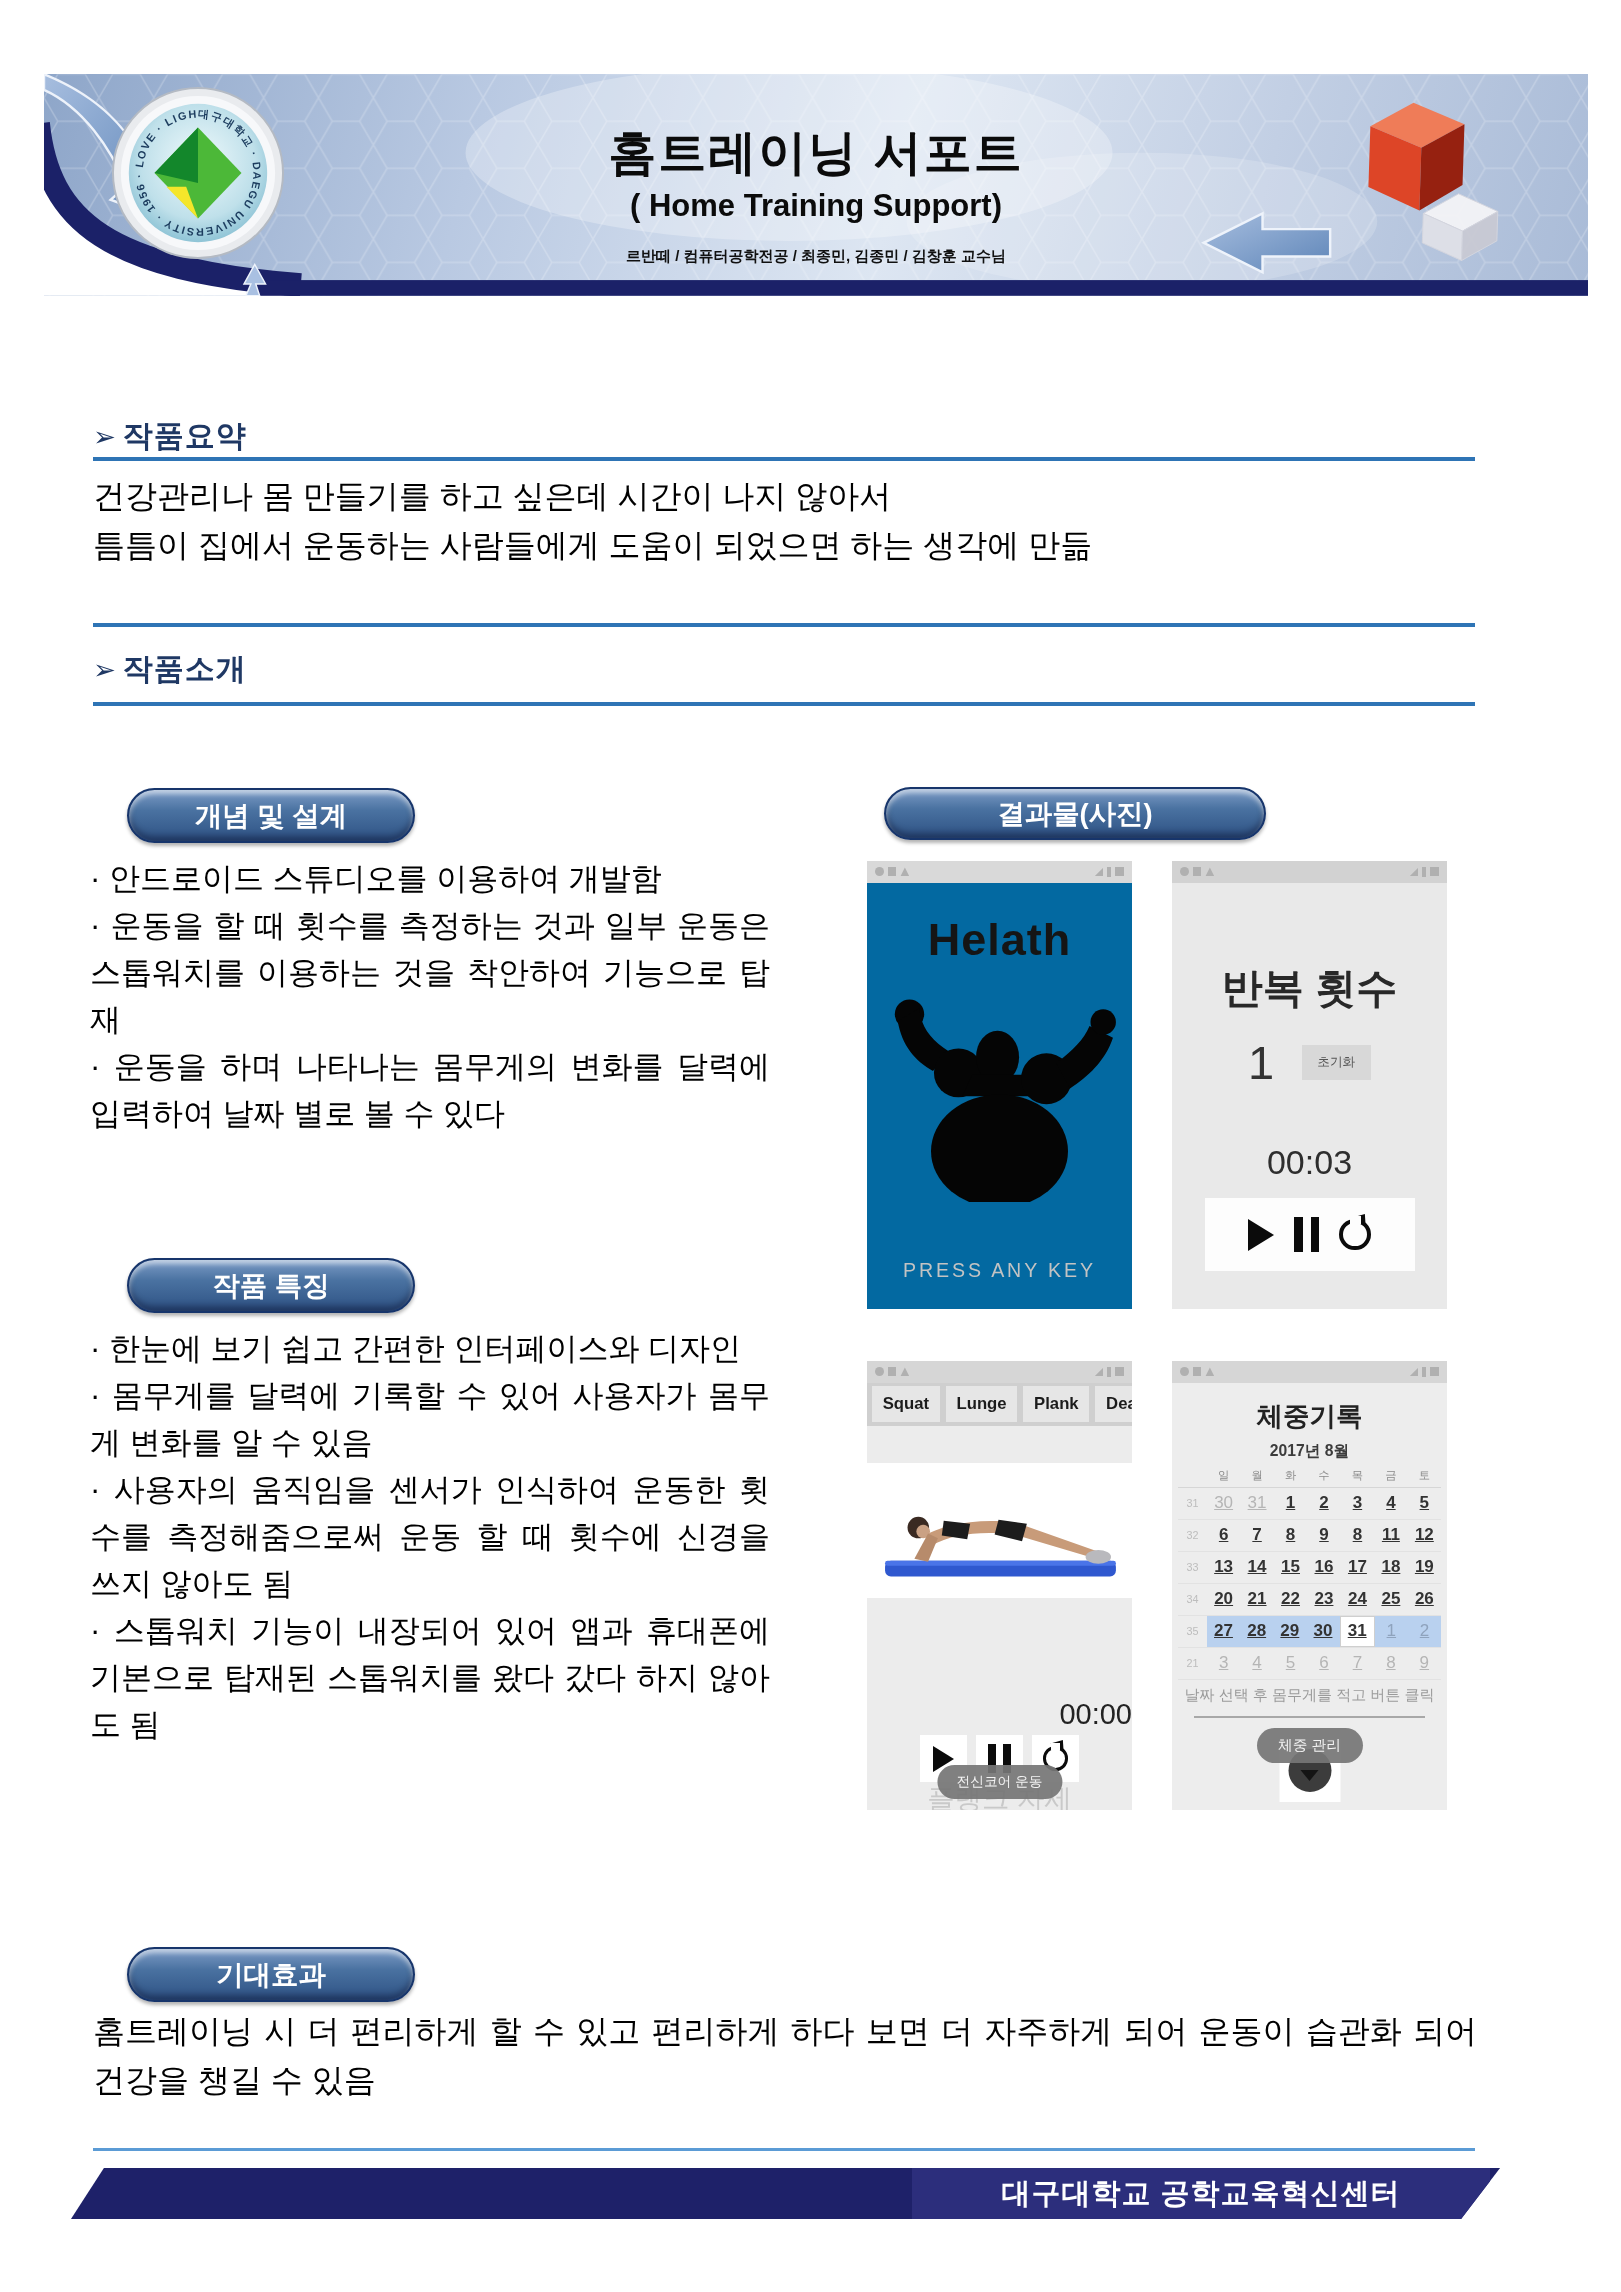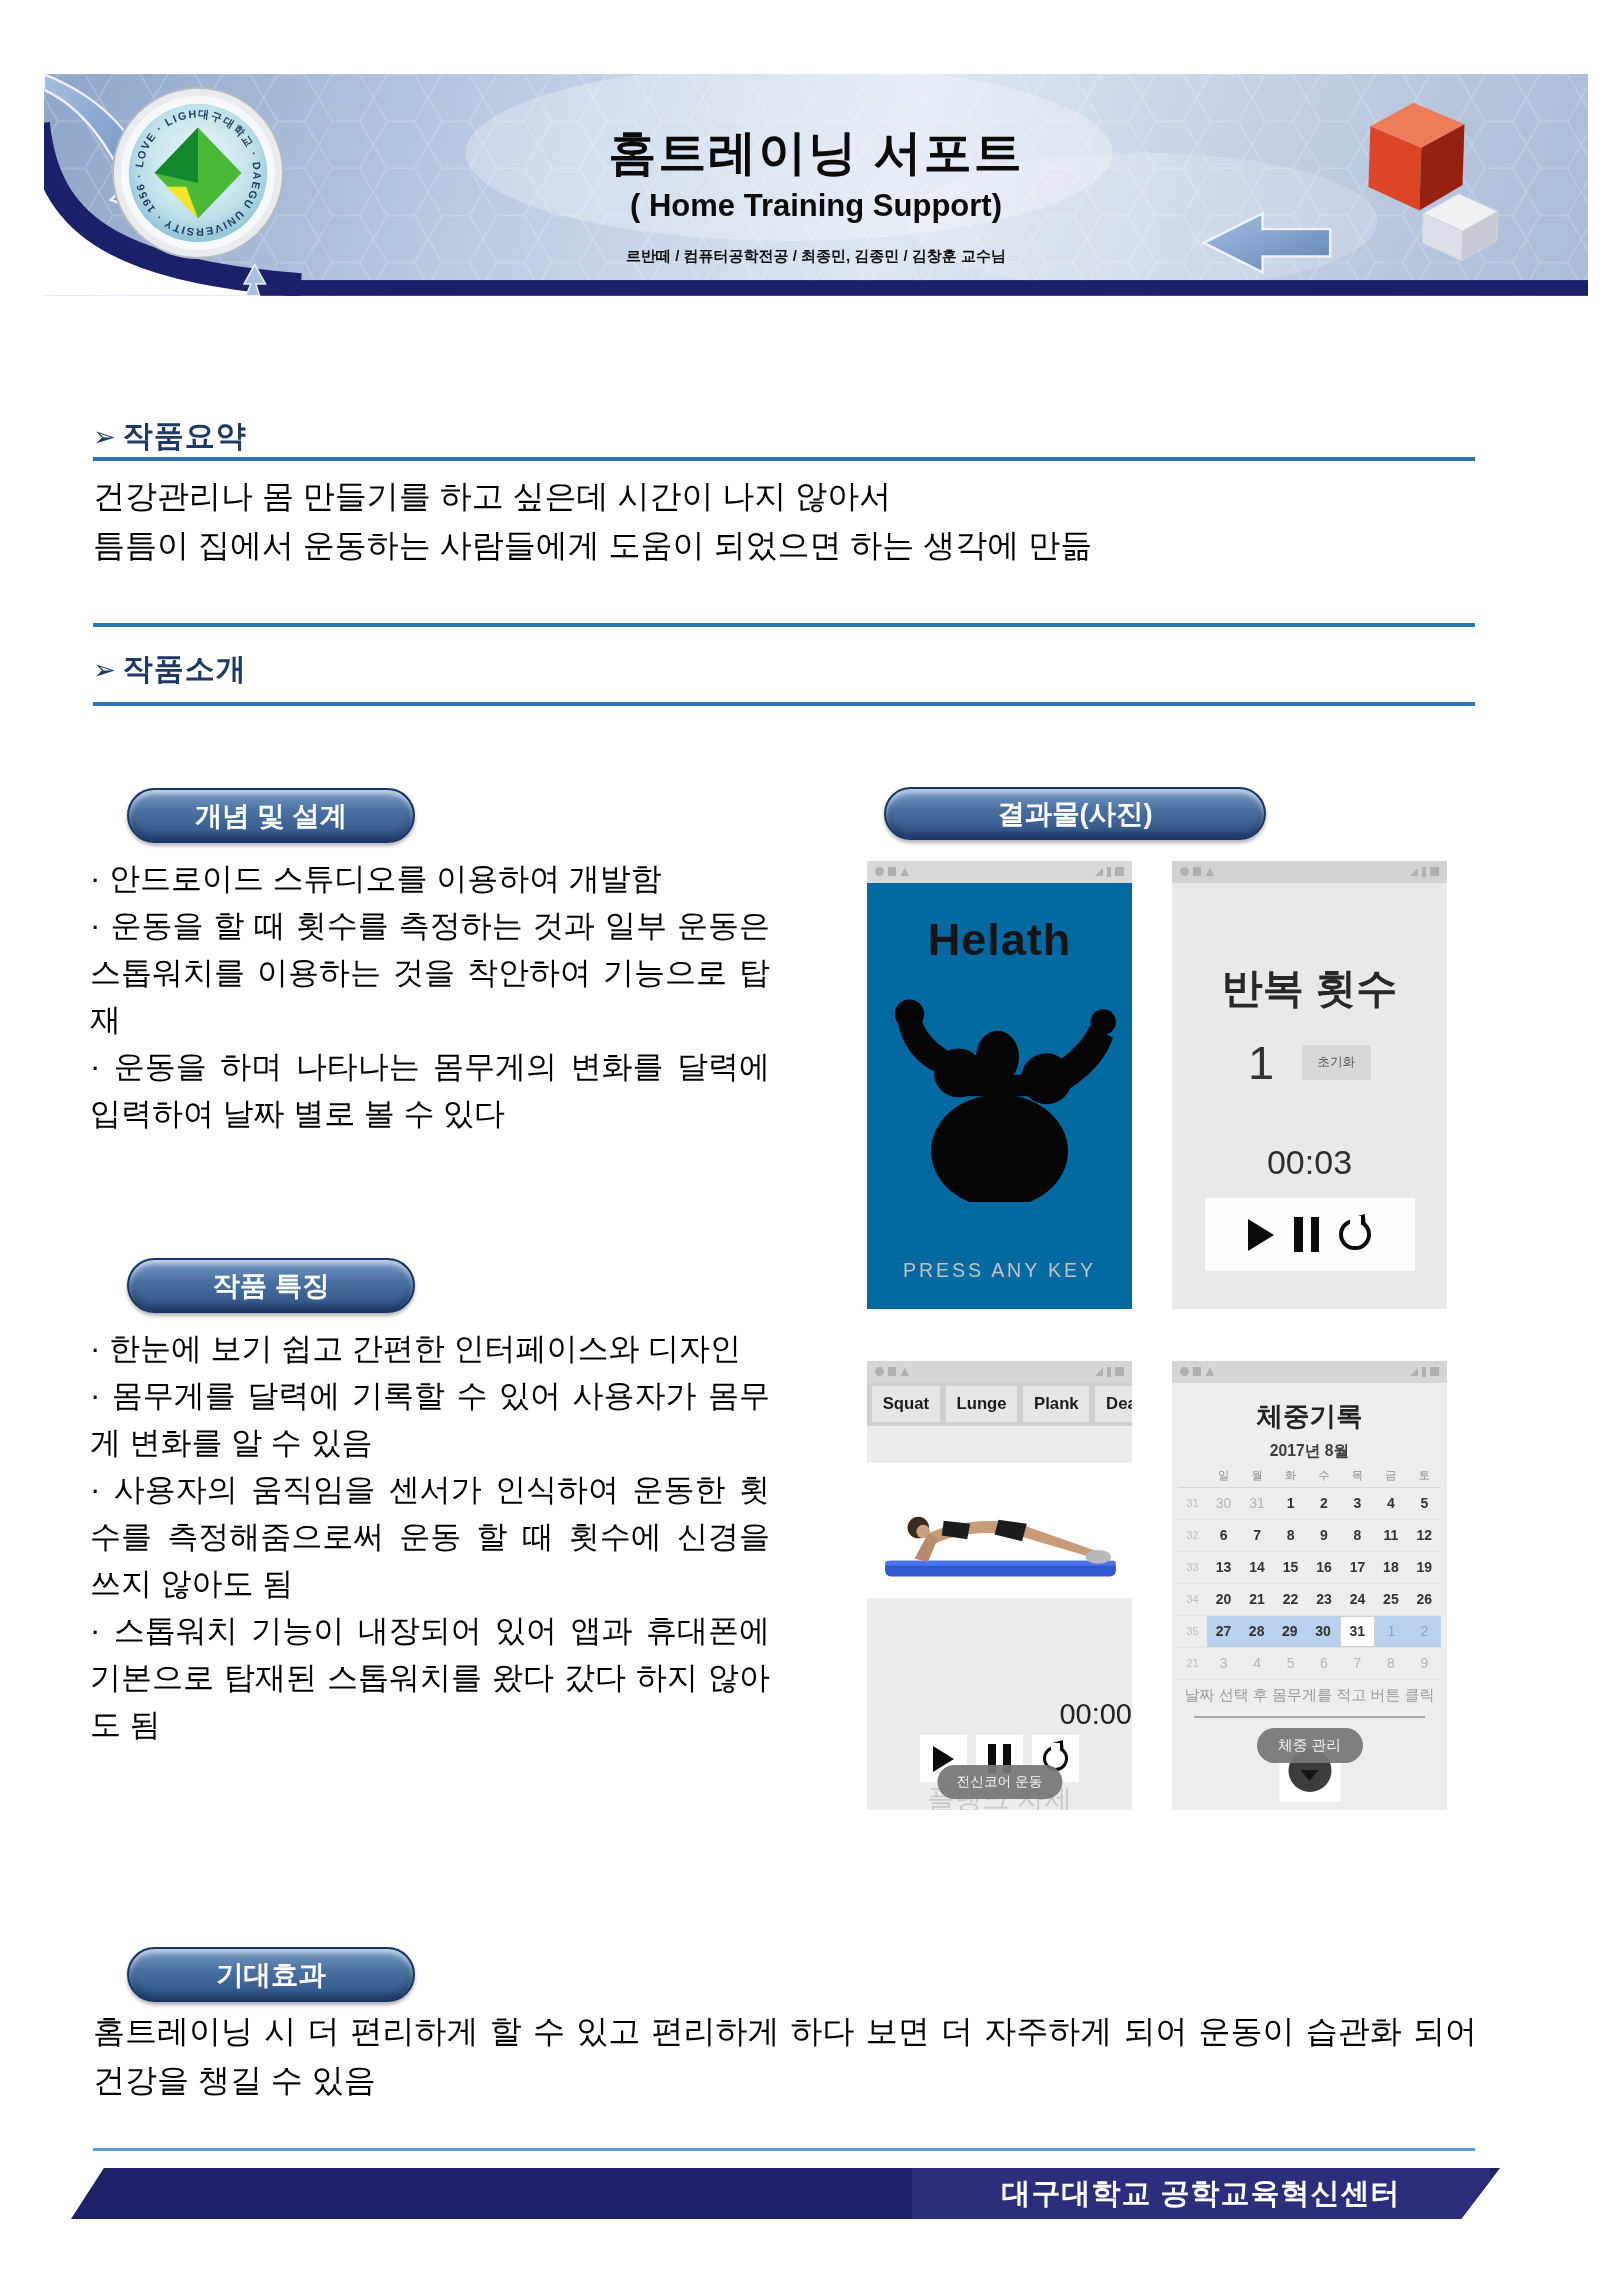--- a/index.html
+++ b/index.html
@@ -81,21 +81,21 @@
 
   
   .cal-title{position:absolute;left:0;right:0;top:37px;text-align:center;font-size:26.5px;font-weight:700;color:#222;}
   .cal-month{position:absolute;left:0;right:0;top:80px;text-align:center;font-size:15.7px;font-weight:700;color:#3c3c3c;}
   .cal{position:absolute;left:5.9px;right:5.9px;top:104px;}
   .cal-row{display:flex;height:31px;align-items:stretch;border-bottom:1px solid #e2e2e2;}
   .cal-head{border-bottom:1px solid #d6d6d6;height:21.6px;}
   .wkspacer,.wknum{width:29px;display:flex;align-items:center;justify-content:center;
                    font-size:10.8px;color:#bdbdbd;}
   .wd{flex:1;display:flex;align-items:center;justify-content:center;font-size:11.3px;color:#8a8a8a;}
-  .day{flex:1;display:flex;align-items:center;justify-content:center;font-size:14px;font-weight:700;color:#333;}
+  .day{flex:1;display:flex;align-items:center;justify-content:center;font-size:17px;font-weight:700;color:#333;text-decoration:underline;}
   .day.muted{color:#b5b5b5;font-weight:400;}
   .day.hl{background:#B9D1EF;}
   .day.hl.muted{color:#8fa3bd;}
   .day.sel{background:#fff;border:1px solid #cfcfcf;}
   .cal-caption{position:absolute;left:0;right:0;top:325px;text-align:center;font-size:15px;color:#9a9a9a;}
   .cal-underline{position:absolute;left:21.6px;right:21.6px;top:355px;height:2px;background:#a8a8a8;}
   .wm-toast{top:367px;font-size:14.7px;padding:7.8px 21.6px;}
   .wm-box{position:absolute;left:50%;transform:translateX(-50%);top:378px;width:61px;height:63px;background:#fff;z-index:1;}
   .wm-circle{position:absolute;left:50%;transform:translateX(-50%);top:388px;width:43px;height:43px;border-radius:50%;
              background:#3c3c3c;z-index:2;display:flex;align-items:center;justify-content:center;}

